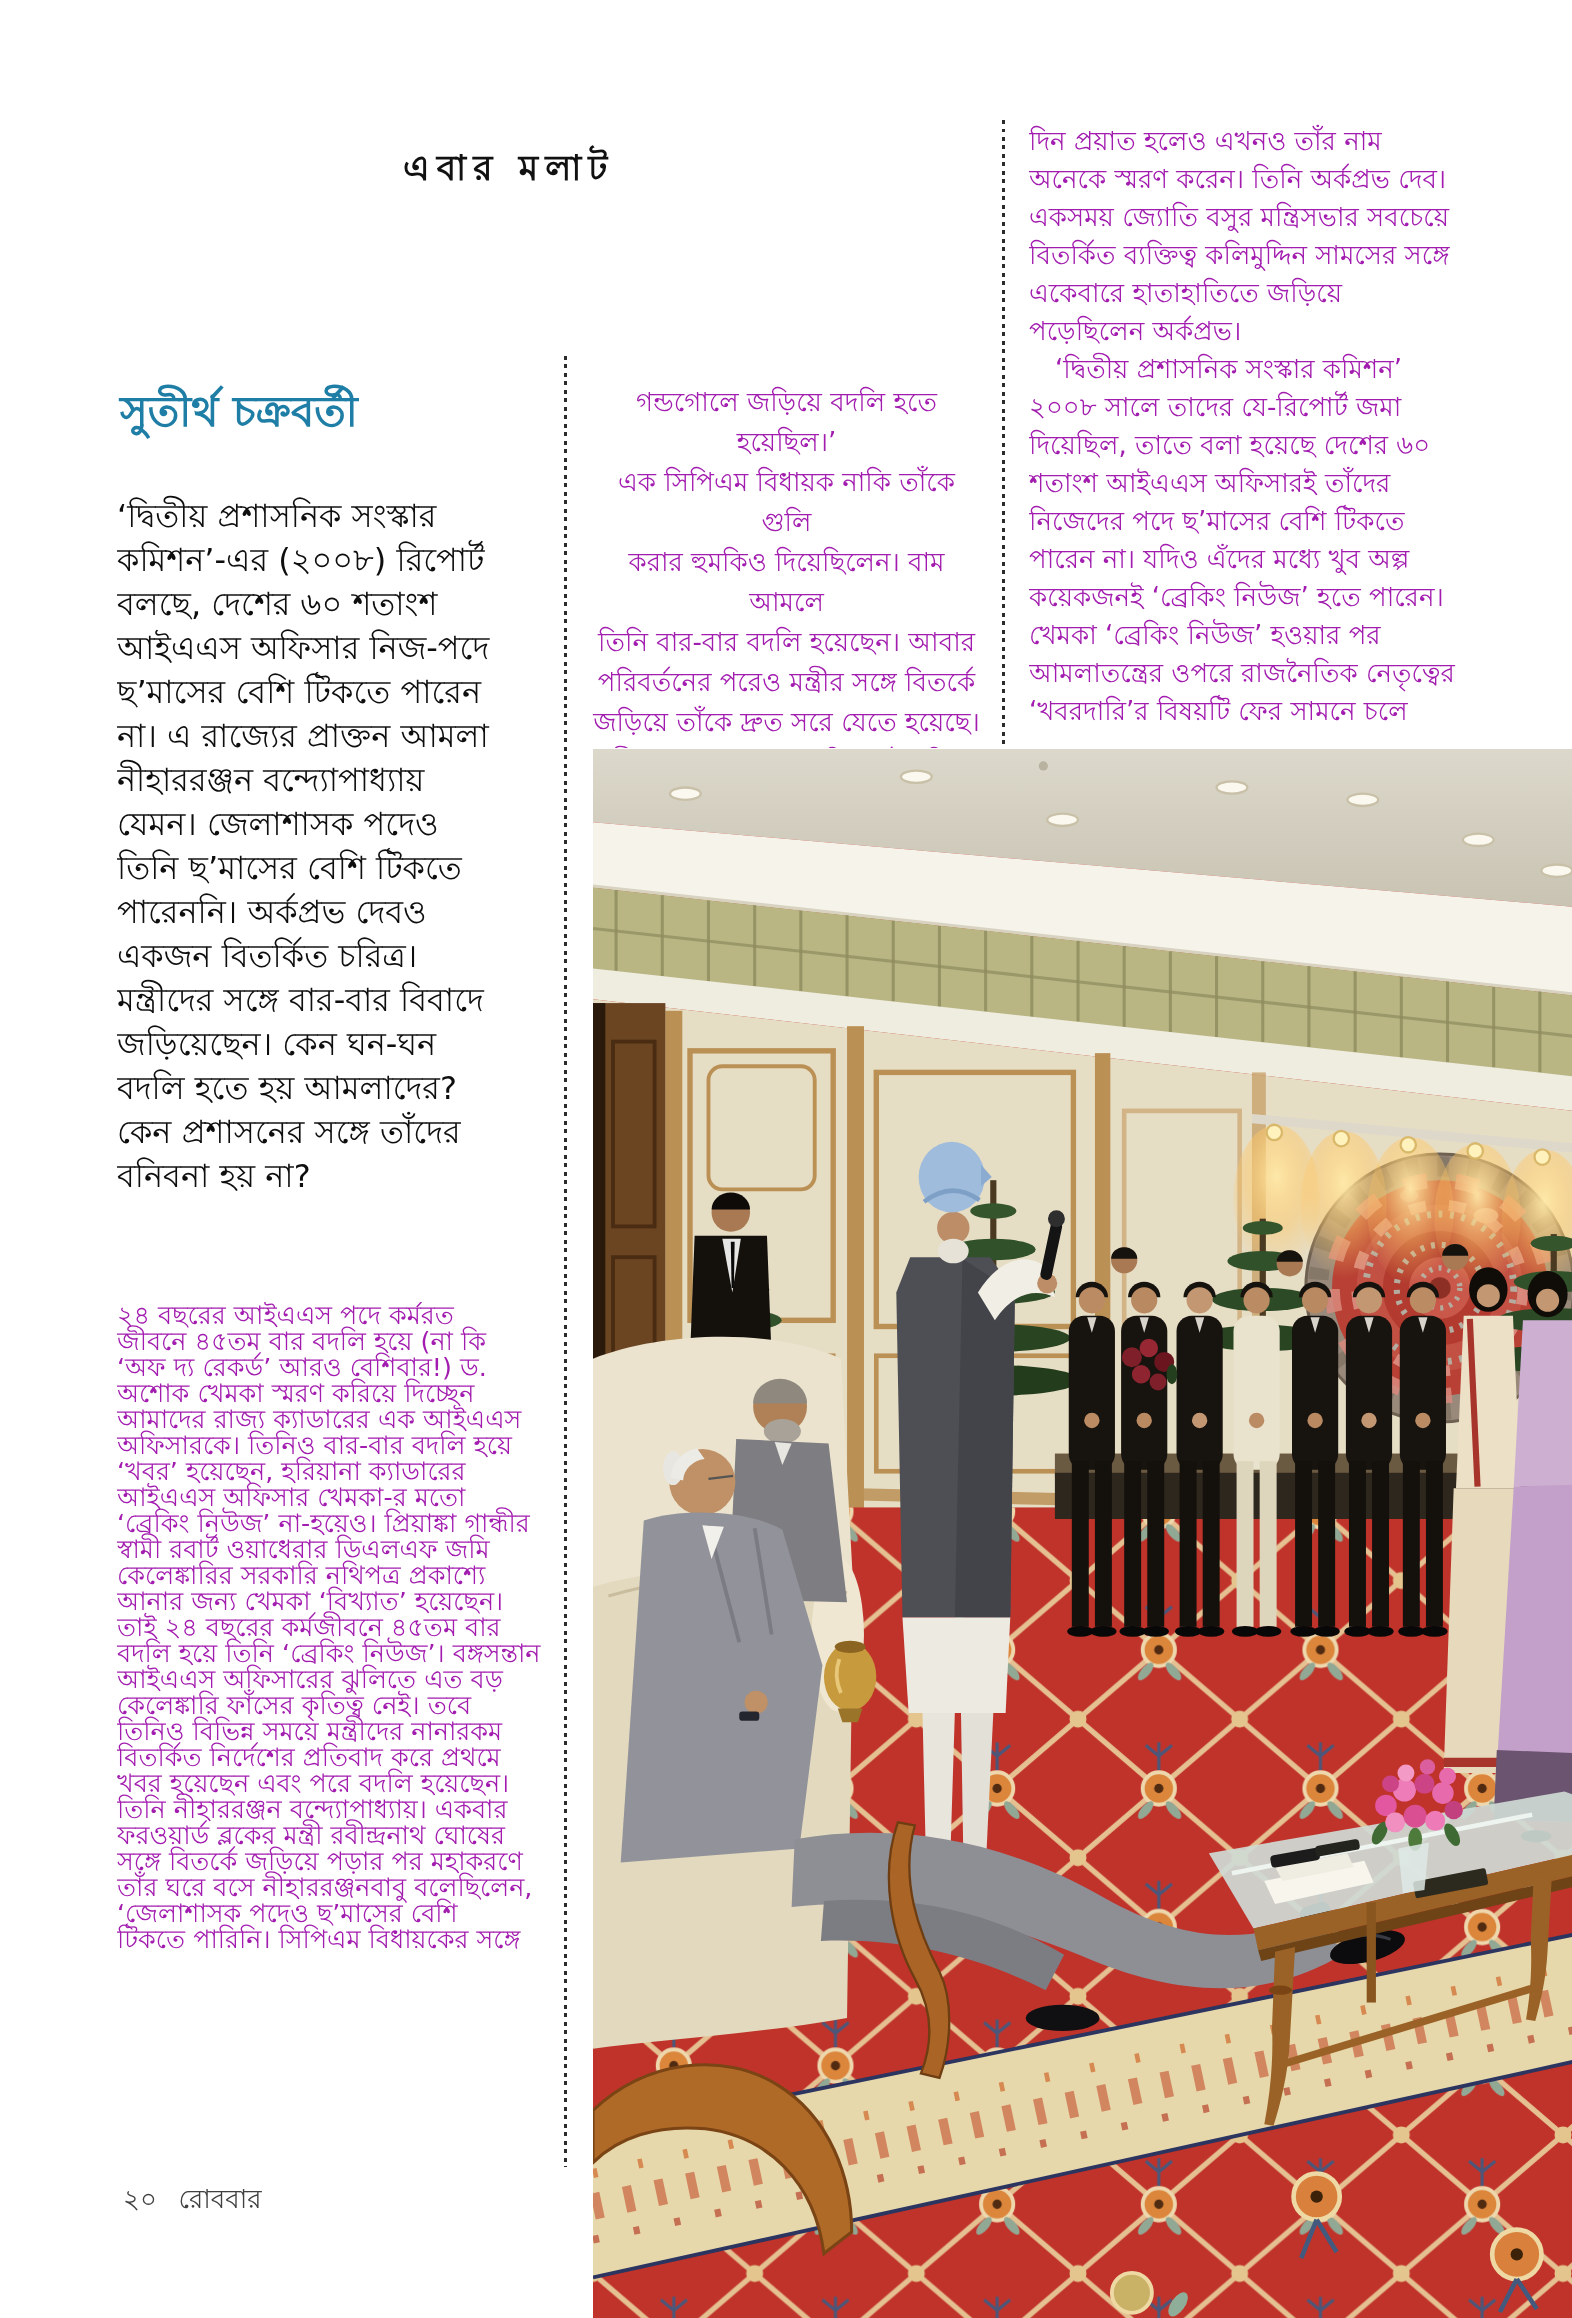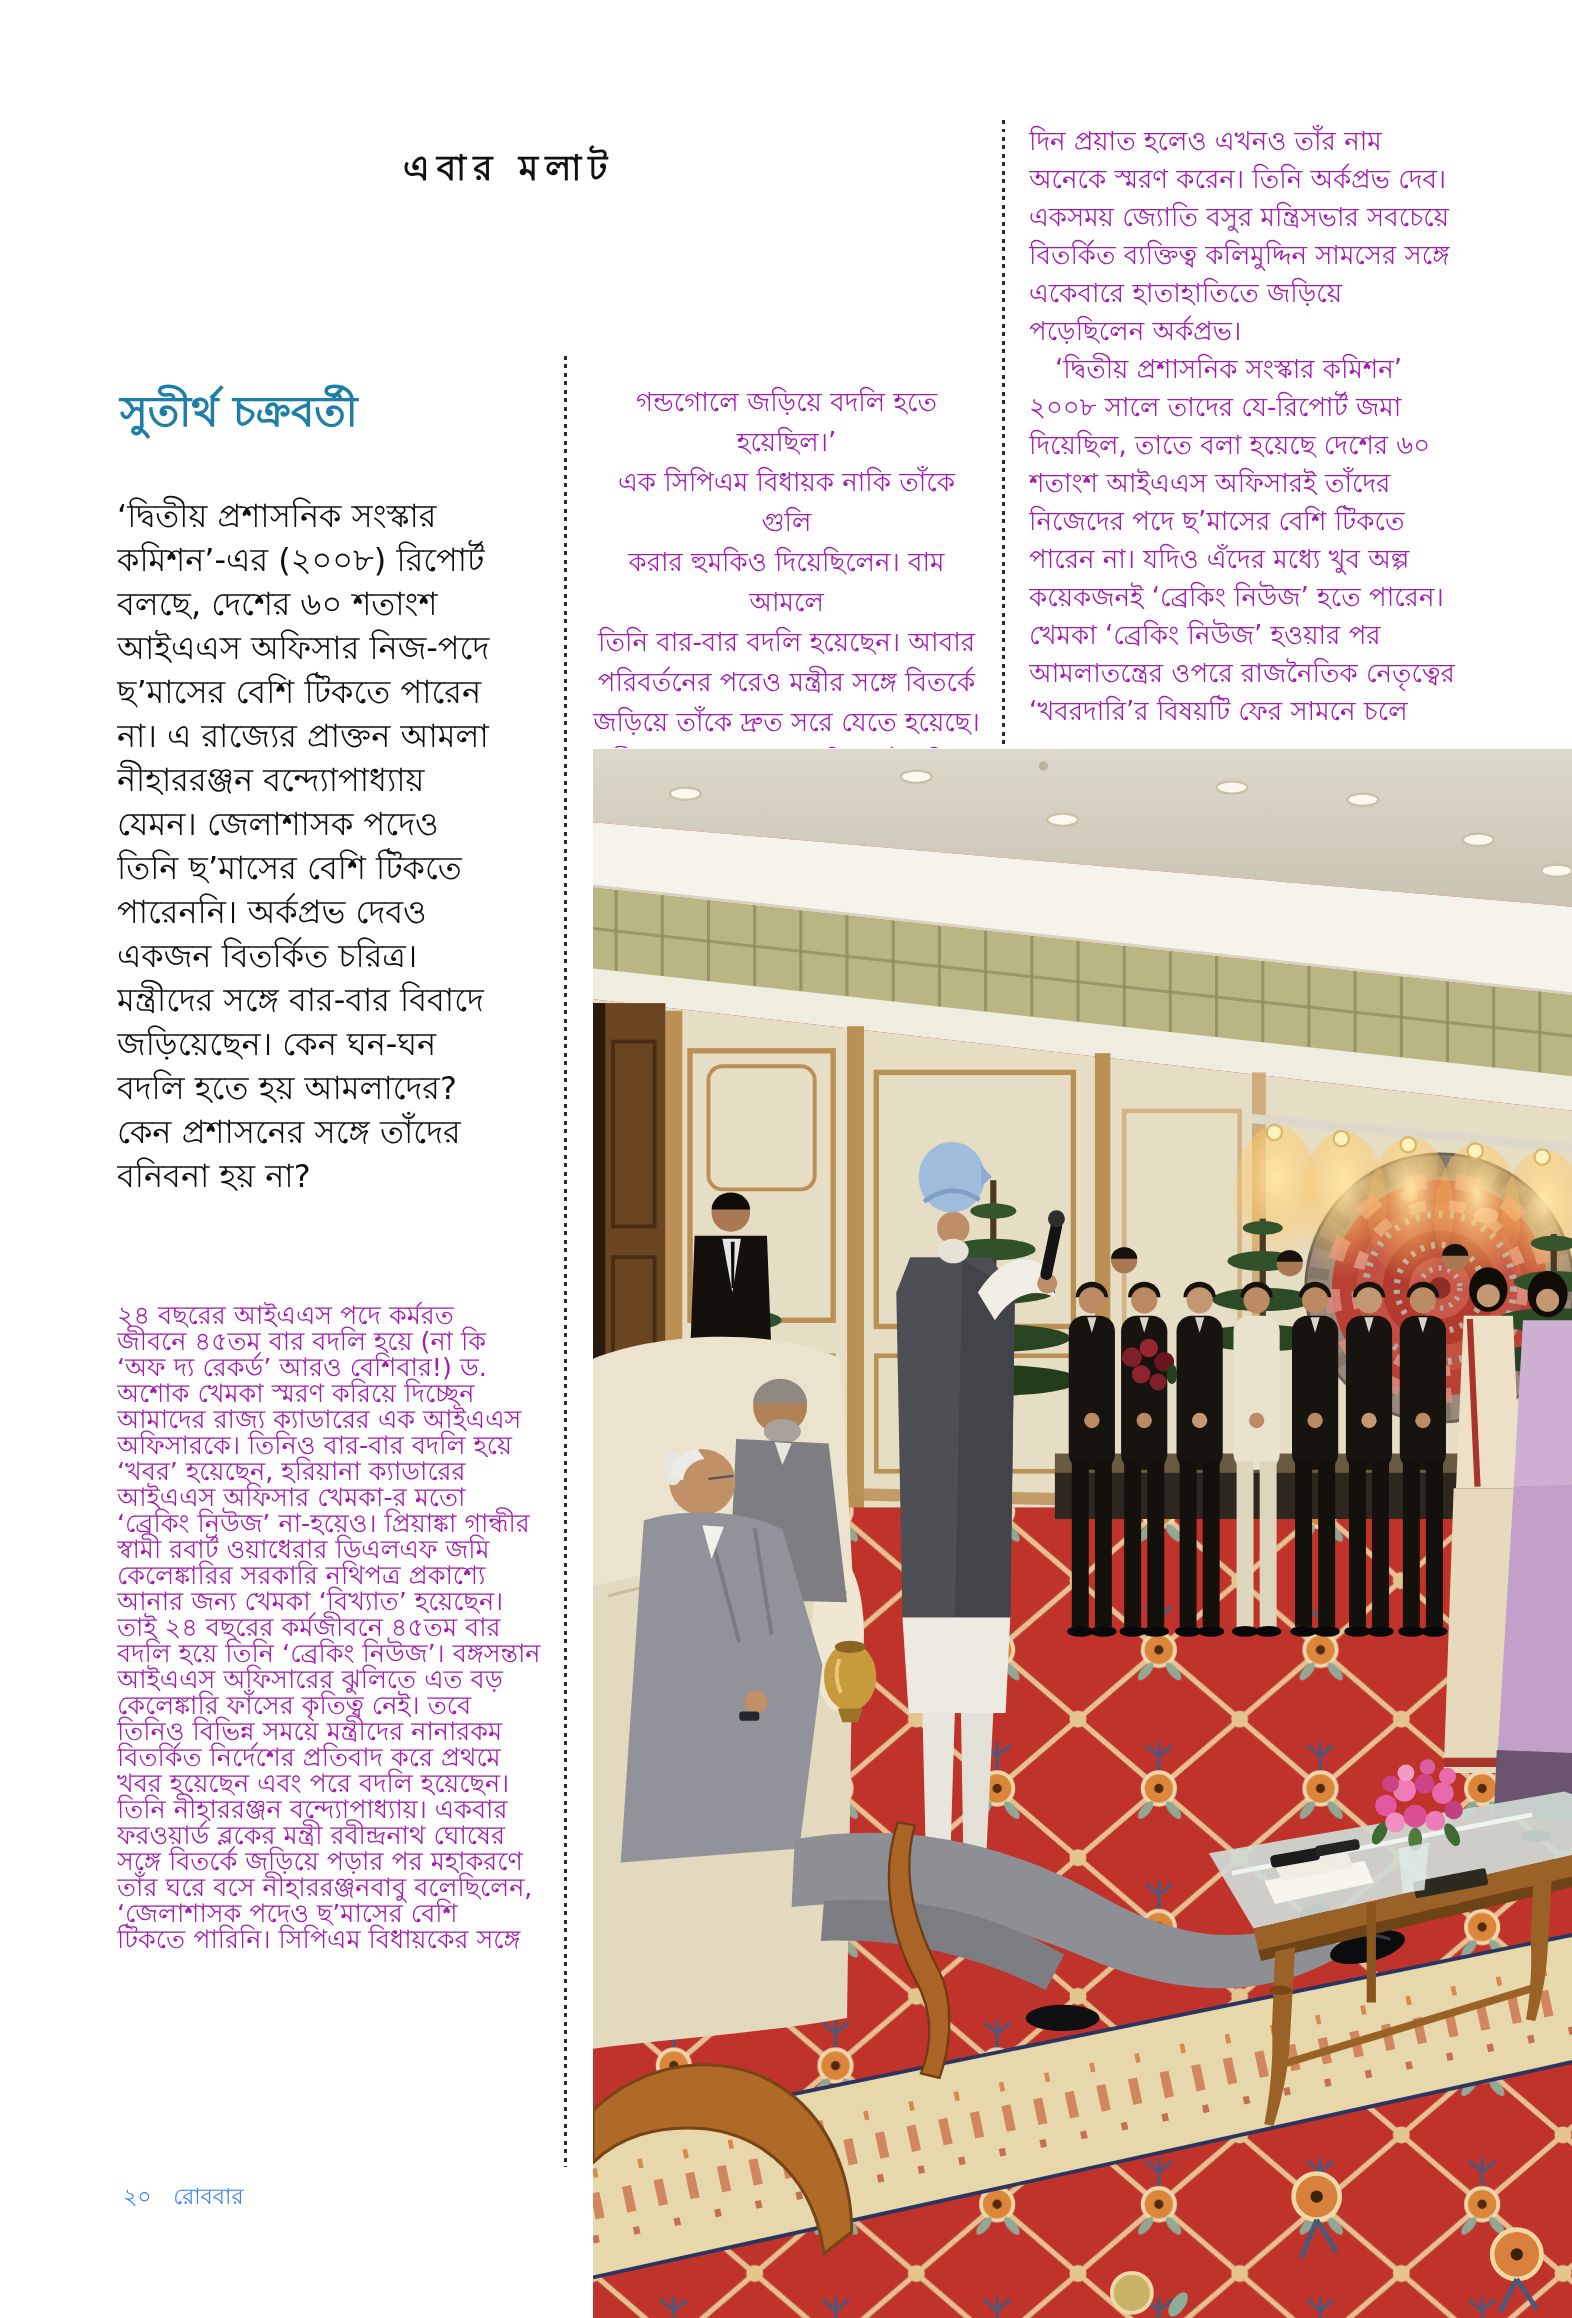--- a/index.html
+++ b/index.html
@@ -39,21 +39,21 @@
     left:1029px;top:122px;width:466px;height:625px;
     font-size:26px;line-height:38px;
   }
   .vdots{
     position:absolute;width:3.1px;
     background-image:repeating-linear-gradient(to bottom,#2b2b2b 0 3.8px,transparent 3.8px 8.5px);
   }
   .vdots-left{left:564px;top:356px;height:1811px;}
   .vdots-right{left:1002px;top:120px;height:624px;}
   .footer{
-    position:absolute;left:123px;top:2179px;font-size:22px;color:#3b82f6;white-space:nowrap;
+    position:absolute;left:123px;top:2179px;font-size:26px;color:#404040;white-space:nowrap;
   }
   .footer .mag{margin-left:21.6px;}
   figure.photo{
     position:absolute;left:593px;top:749px;width:980px;height:1570px;margin:0;
     overflow:hidden;background:#c0332a;
   }
   figure.photo svg{display:block;width:100%;height:100%;}
 </style>
 </head>
 <body>

